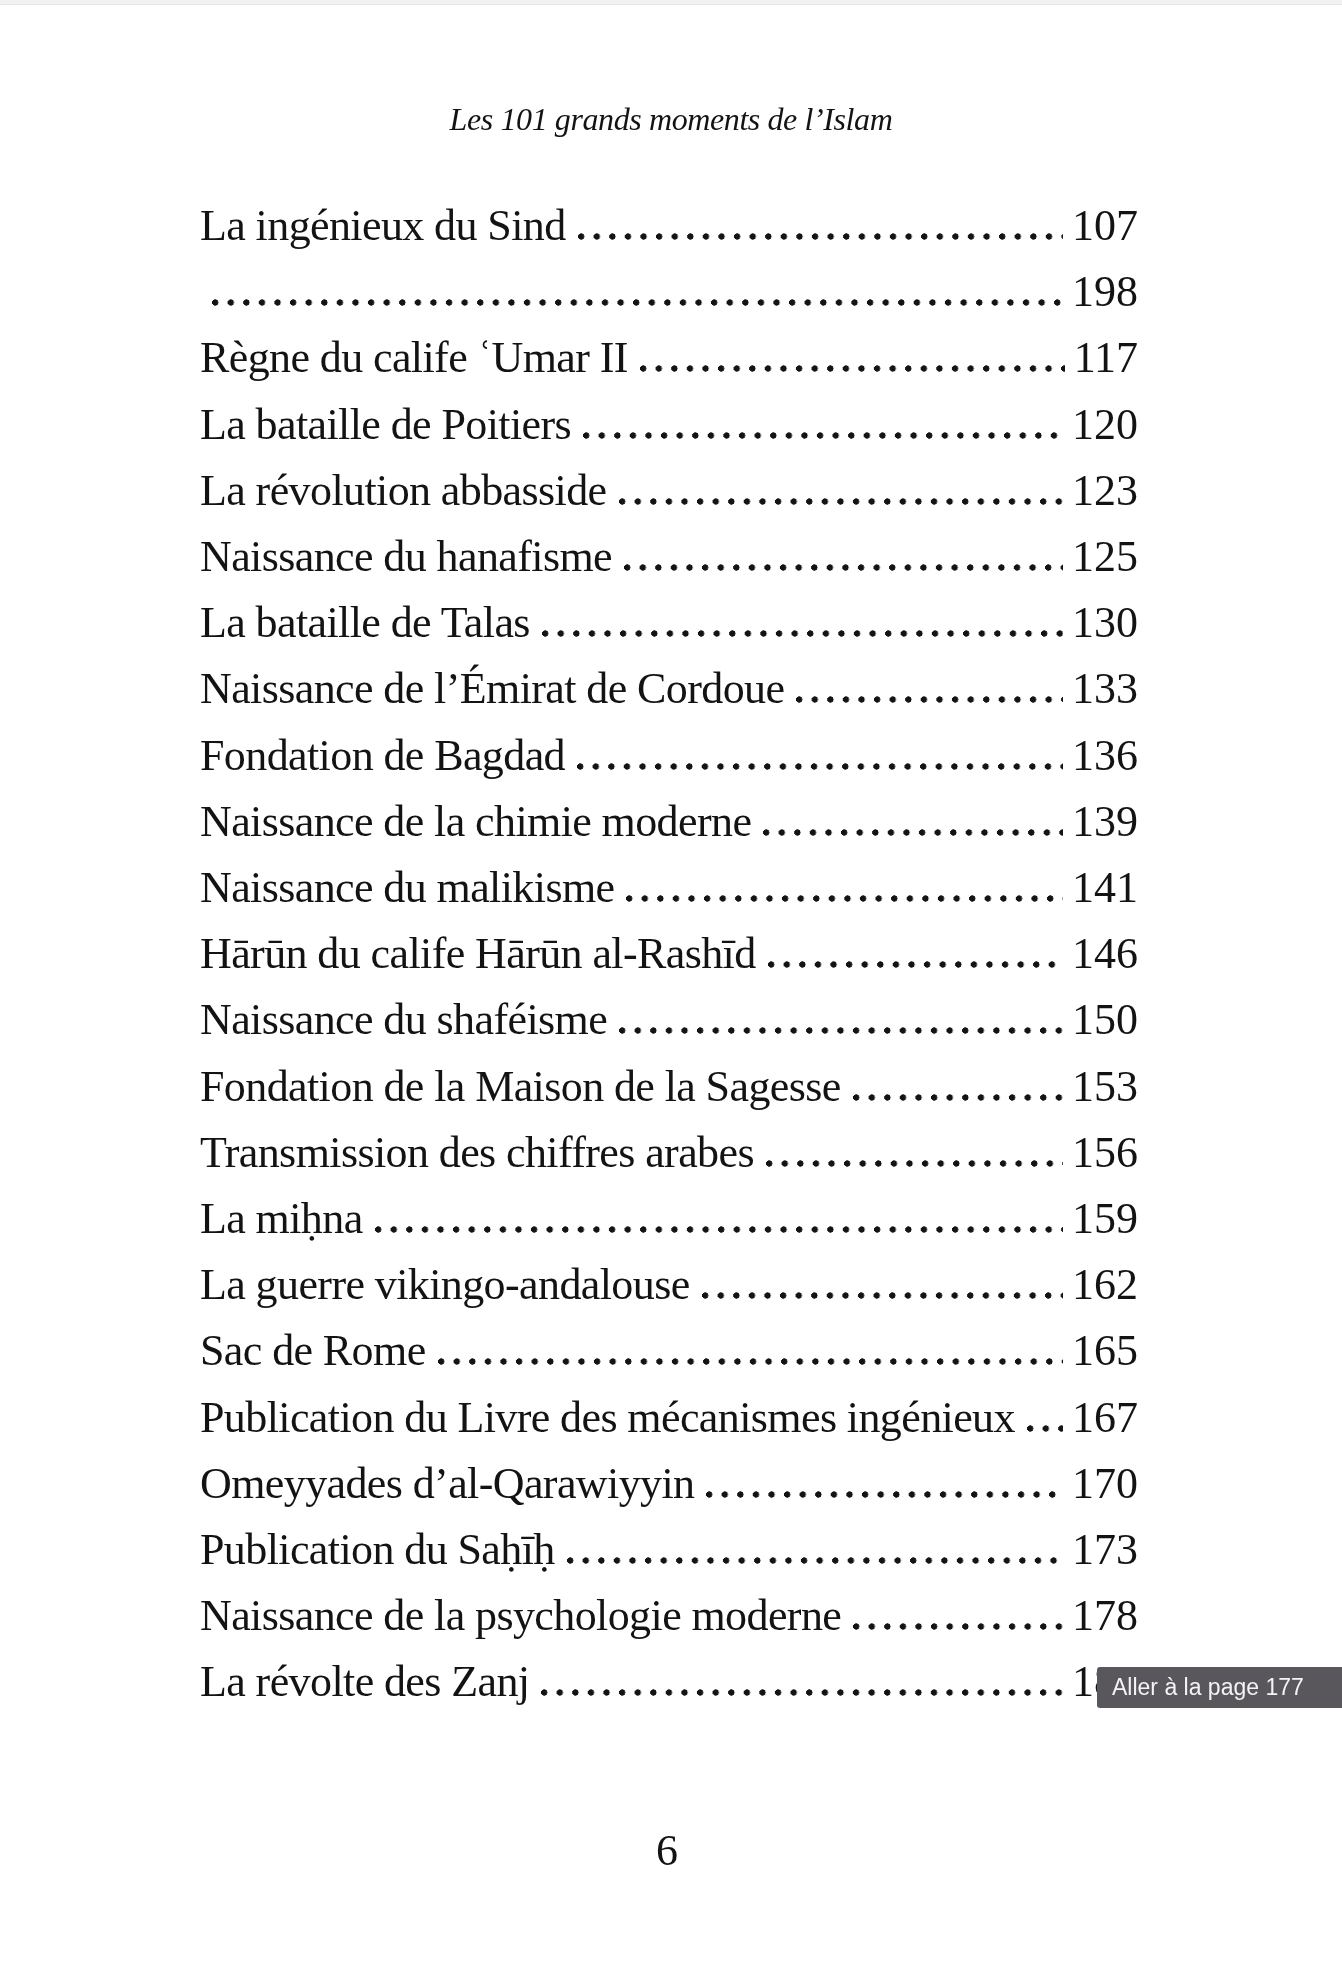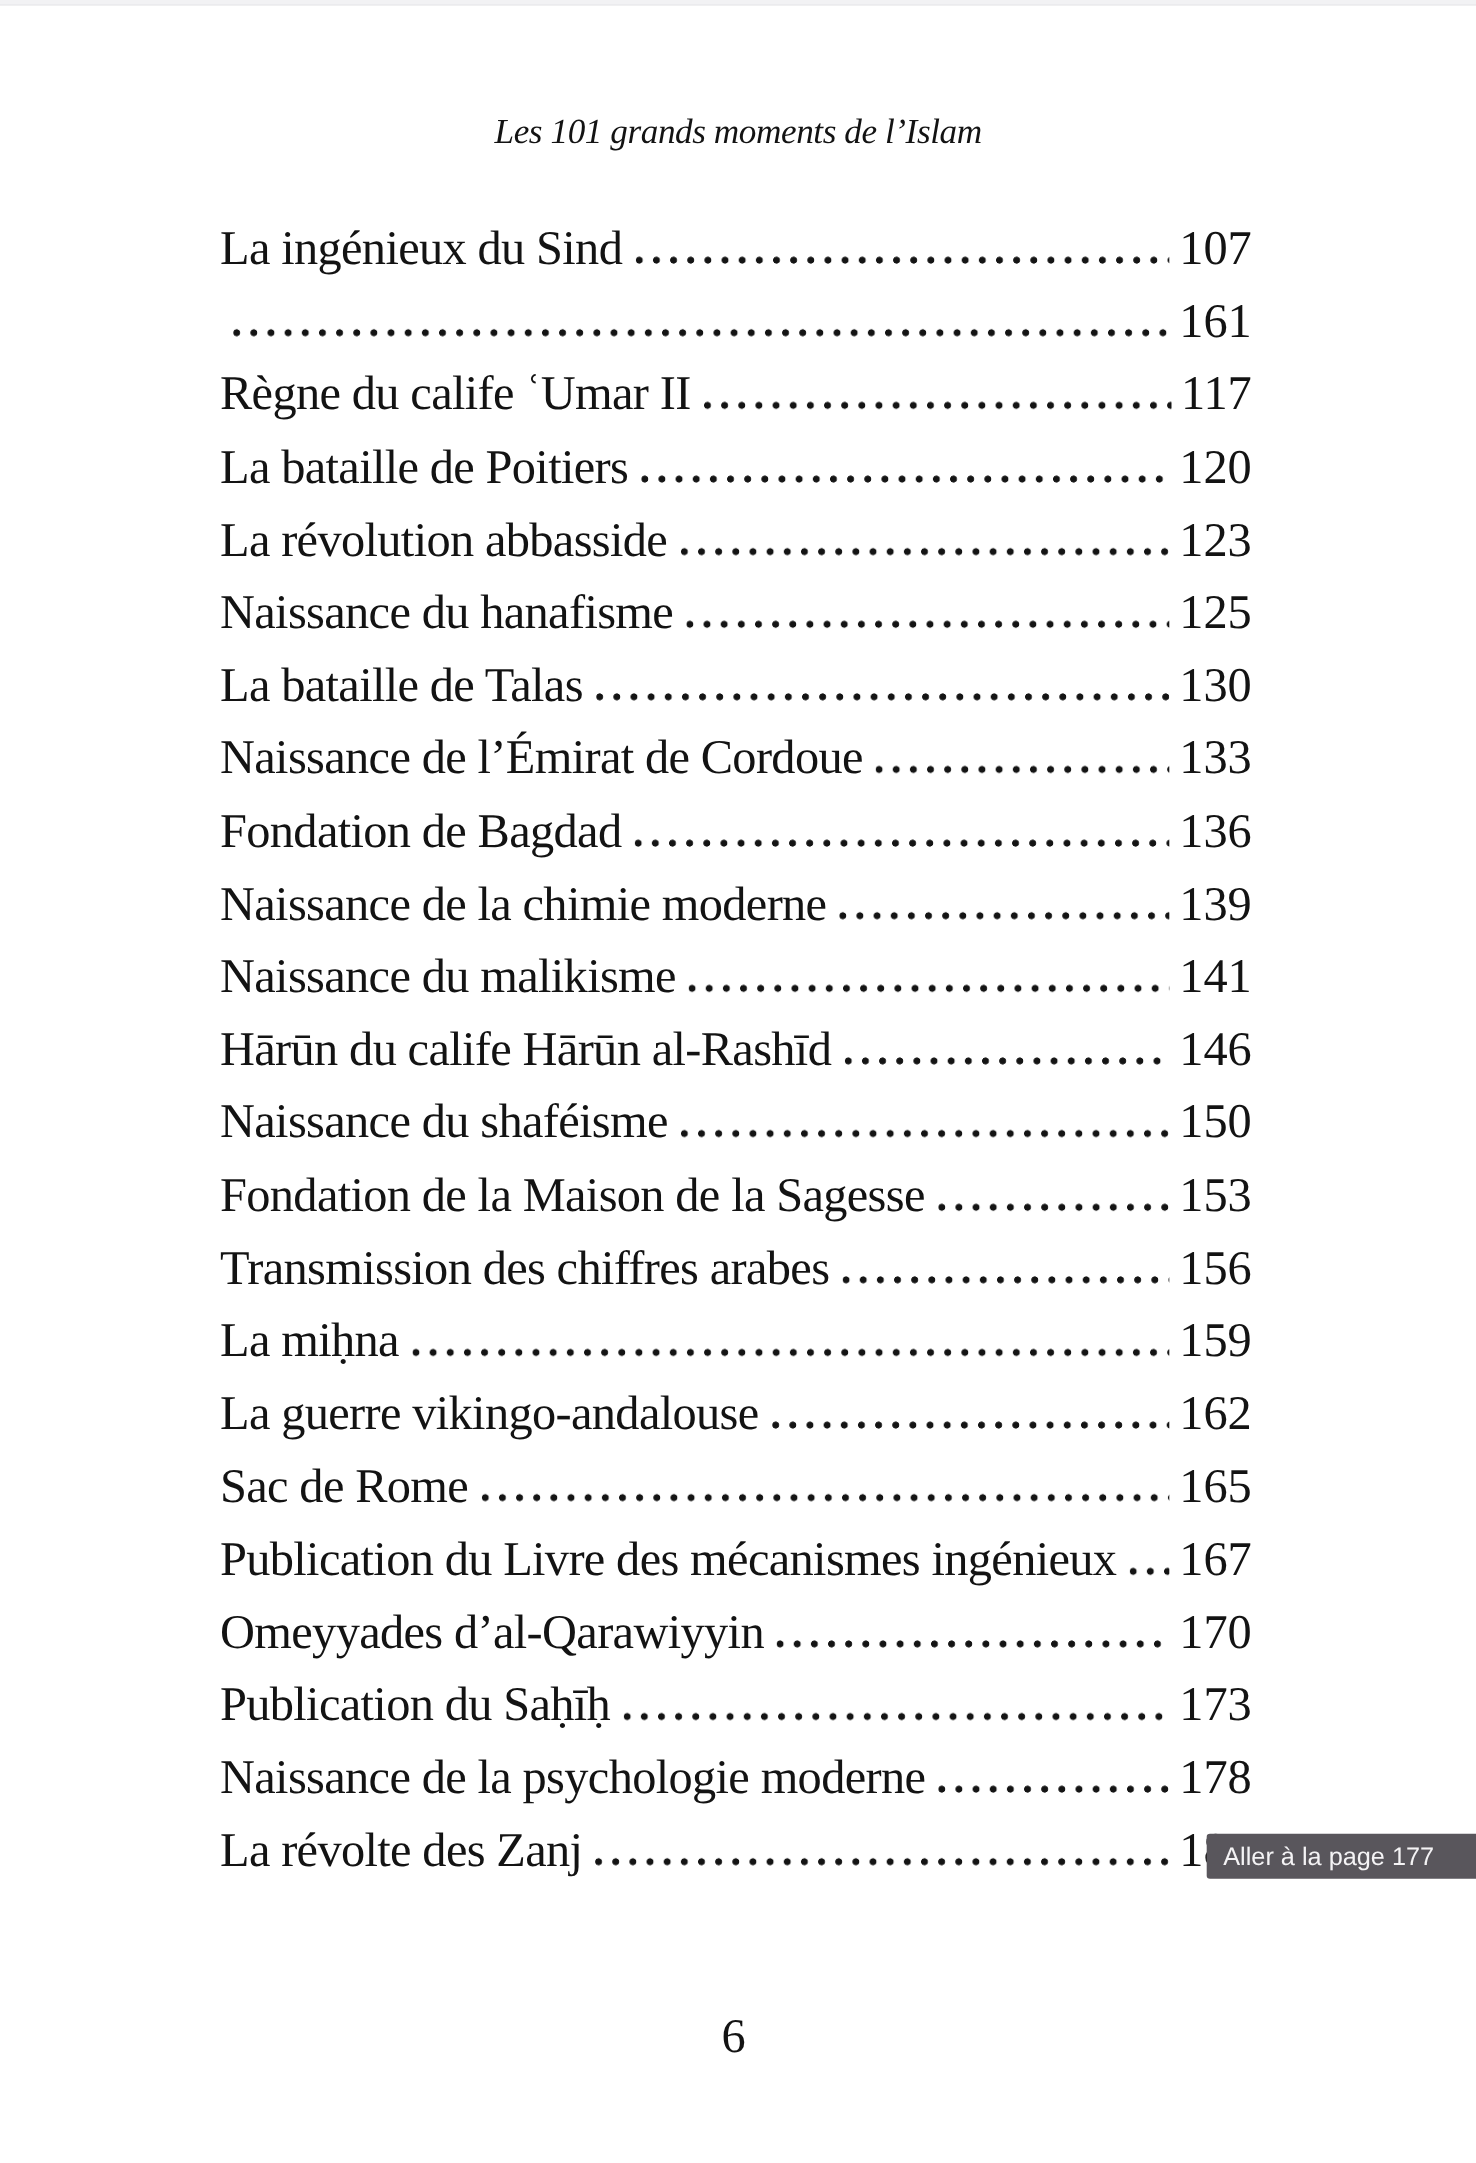--- a/index.html
+++ b/index.html
@@ -98,21 +98,21 @@
 
   <div class="toc" id="toc">
   <div class="toc-row">
     <span class="toc-title">La ingénieux du Sind</span>
     <span class="leader"></span>
     <span class="toc-page">107</span>
   </div>
 
   <div class="toc-row">
     <span class="leader"></span>
-    <span class="toc-page">161</span>
+    <span class="toc-page">198</span>
   </div>
 
   <div class="toc-row">
     <span class="toc-title">Règne du calife ʿUmar II</span>
     <span class="leader"></span>
     <span class="toc-page">117</span>
   </div>
 
   <div class="toc-row">
     <span class="toc-title">La bataille de Poitiers</span>

